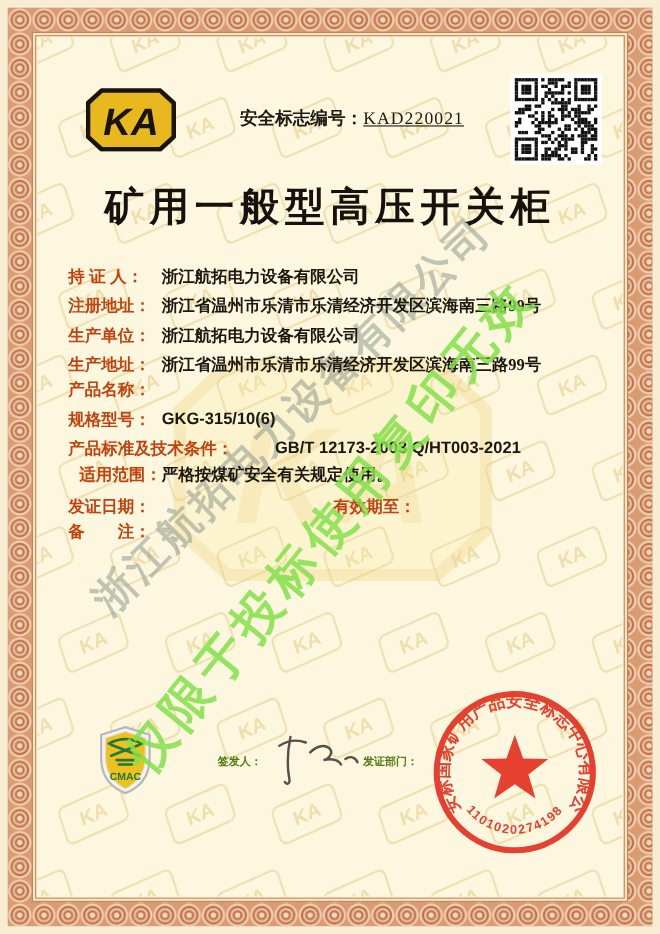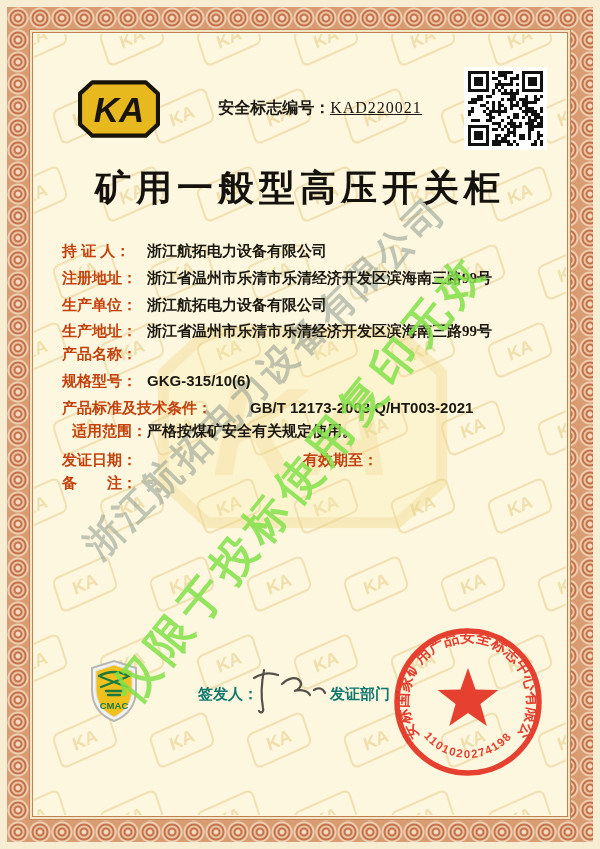--- a/index.html
+++ b/index.html
@@ -39,21 +39,21 @@
     font-family:"Liberation Serif",serif;}
   .val.mono{font-family:"Liberation Sans",sans-serif;}
   .statement{left:58px;top:576px;width:486px;font-size:14.5px;font-weight:bold;
     line-height:19.5px;color:#17140e;text-indent:2em;text-align:justify;
     font-family:"Liberation Serif",serif;}
   .qrbox{left:464px;top:67px;background:#ffffff;padding:4px;}
   .qr{display:grid;grid-template-columns:repeat(25,3px);grid-auto-rows:3px;}
   .qr i{display:block;}
   .qr i.b{background:#111;}
   .sealdate{left:404px;top:701px;width:110px;font-size:14.5px;font-weight:bold;color:#1d1c1a;}
-  .sig-label{font-size:15px;font-weight:bold;color:#0f766e;}
+  .sig-label{font-size:10px;font-weight:bold;color:#4d7c0f;}
 </style>
 </head>
 <body>
 
 <div class="page">
 
   <div class="band"></div>
   <div class="content-bg"></div>
 
   <div class="tiles" id="tiles">

